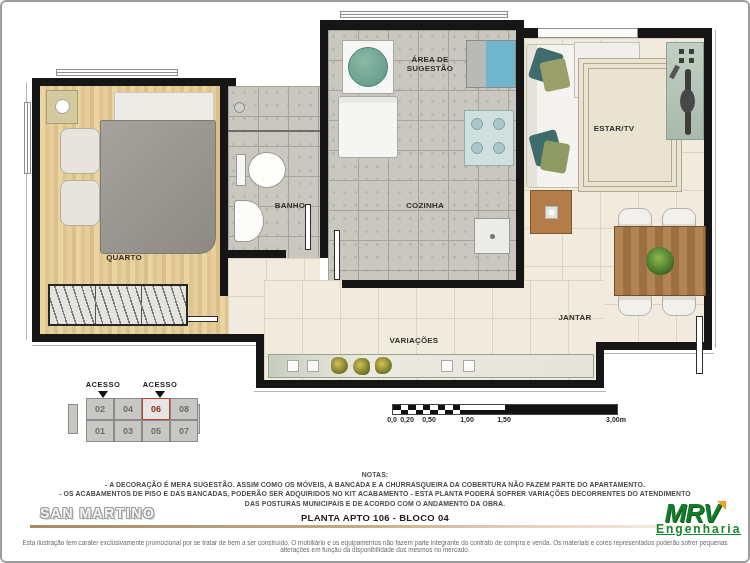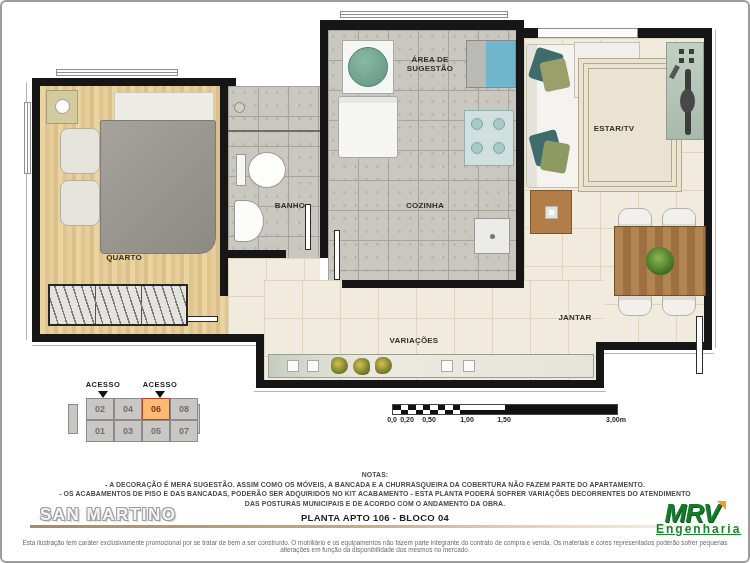--- a/index.html
+++ b/index.html
@@ -26,29 +26,29 @@
           linear-gradient(to right, #fbfbf9 44%, #8f8f8f 44% 56%, #fbfbf9 56%); box-sizing:border-box; }
   .leaf { position:absolute; background:#fff; border:1px solid #2c2c2c; box-sizing:border-box; }
   .rlabel { position:absolute; transform:translate(-50%,-50%); font-size:8px; font-weight:bold;
             color:#33312c; letter-spacing:.2px; white-space:nowrap; text-align:center; }
   
   .fur { position:absolute; box-sizing:border-box; }
   .pillow { background:#e6e4dd; border:1px solid #b2afa5; border-radius:8px; }
   .kcell { width:28px; height:22px; display:flex; align-items:center; justify-content:center;
            border:1px solid #8b8b8b; background:#c9c7c3; color:#6d6d6d; font-size:9px; font-weight:bold;
            box-sizing:border-box; }
-  .kcell.hl { background:#fdba74; border:1.5px solid #b8432a; color:#8f3318; }
+  .kcell.hl { background:#e5e5e5; border:1.5px solid #b8432a; color:#8f3318; }
   .krow { display:flex; }
   .karrow { position:absolute; width:0; height:0; border-left:5px solid transparent;
             border-right:5px solid transparent; border-top:7px solid #111; }
   .kacesso { position:absolute; transform:translateX(-50%); font-size:7.5px; font-weight:bold; color:#1e1e1e; letter-spacing:.5px; }
   .slabel { position:absolute; transform:translateX(-50%); font-size:7px; font-weight:bold; color:#222; top:12px; white-space:nowrap; }
   .notes { position:absolute; left:0; right:0; top:468px; text-align:center; font-size:6.9px;
            line-height:9.5px; color:#4a4a4a; font-weight:bold; letter-spacing:.1px; }
-  .san { position:absolute; left:38px; top:503px; font-size:17px; font-weight:bold; letter-spacing:1.5px;
+  .san { position:absolute; left:38px; top:503px; font-size:14px; font-weight:bold; letter-spacing:1.5px;
          color:#f4f4f4; text-shadow:-1px -1px 0 #9e9e9e, 1px -1px 0 #9e9e9e, -1px 1px 0 #9e9e9e,
          1px 1px 0 #9e9e9e, 2px 2px 1px #cfcfcf; }
   .ptitle { position:absolute; left:50%; transform:translateX(-50%); top:510px; font-size:9.5px;
             font-weight:bold; color:#1d1d1d; letter-spacing:.3px; white-space:nowrap; }
   .fline { position:absolute; left:28px; top:523px; width:684px; height:2.5px;
            background:linear-gradient(90deg,#a98a67 0%,#c3a784 45%,#ead9c4 78%,#f8f2ea 100%); }
   .mrv { position:absolute; left:654px; top:498px; width:72px; text-align:center; }
   .mrv-main { font-size:26px; font-weight:800; font-style:italic; color:#157a2a; letter-spacing:-1px;
               line-height:26px; text-shadow:1px 1px 0 #0c5c1e; position:relative; }
   .mrv-accent { position:absolute; right:2px; top:1px; width:0; height:0;

